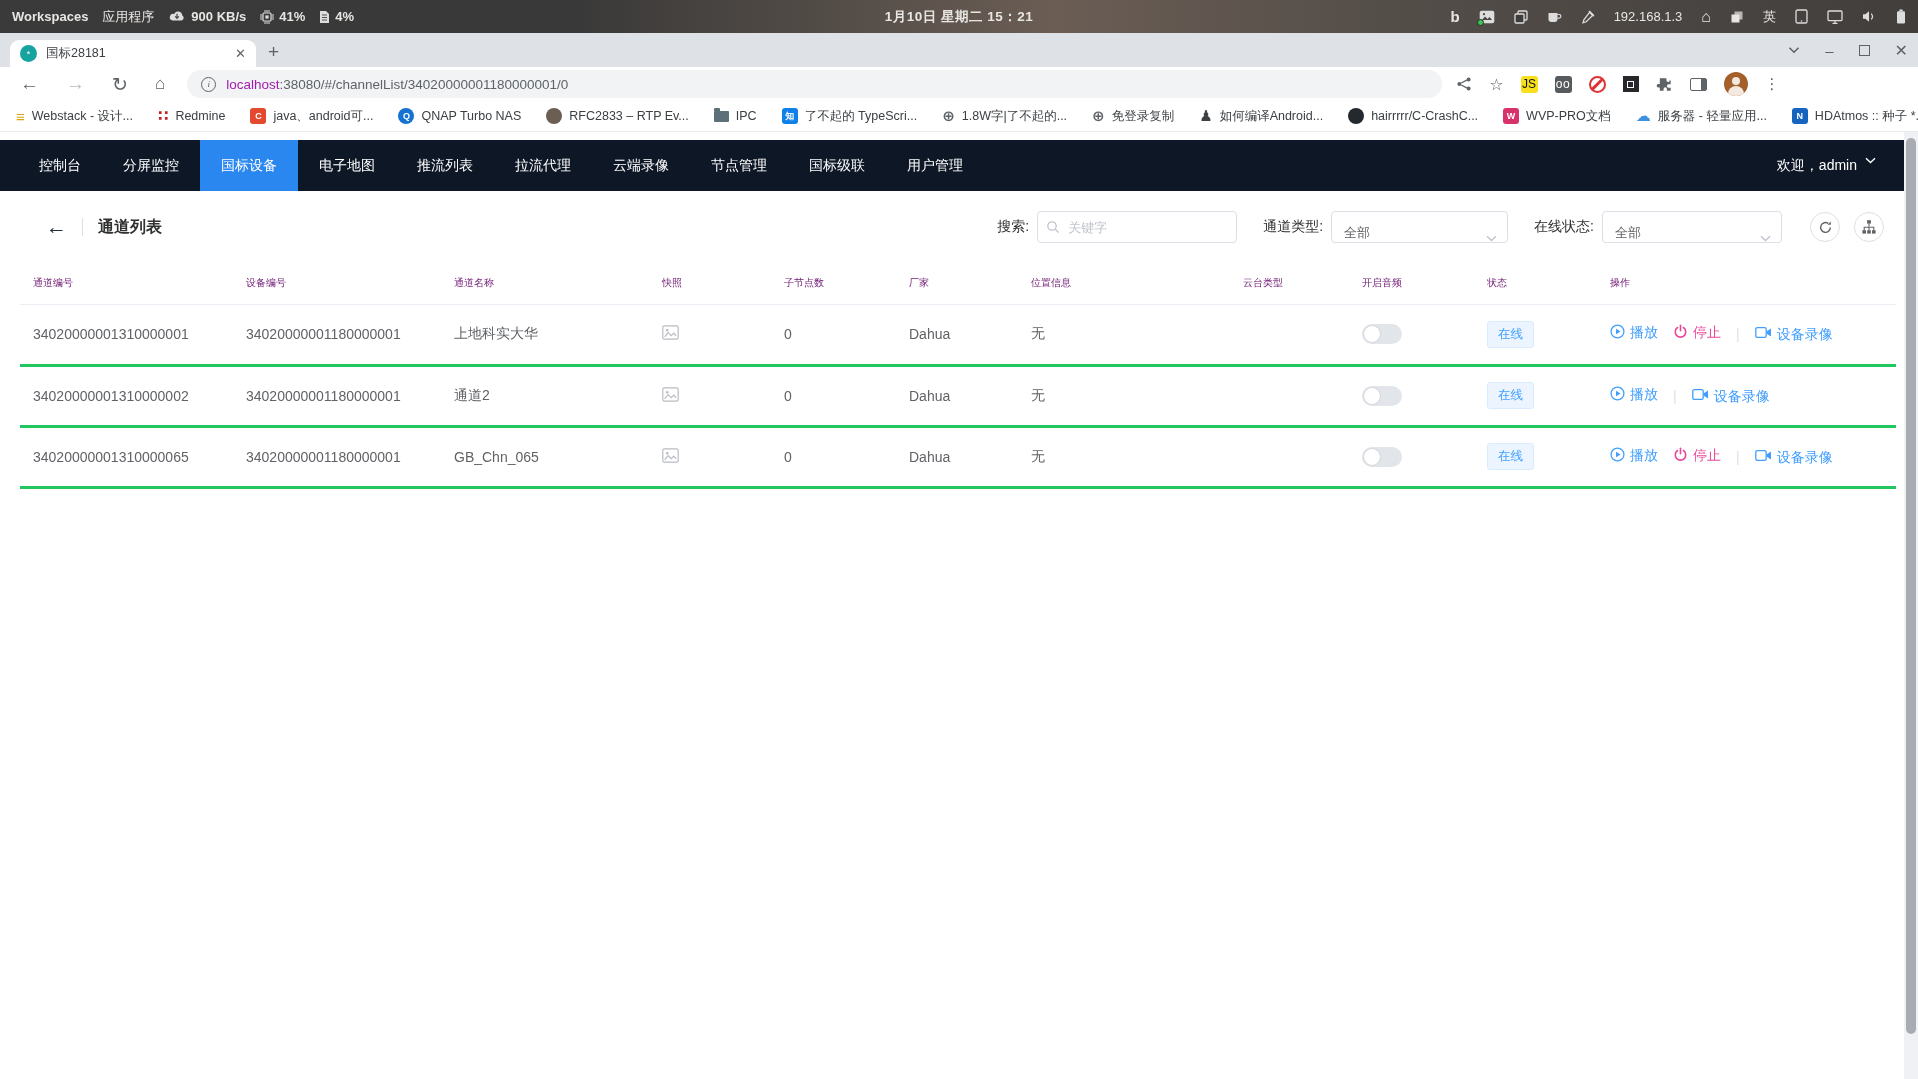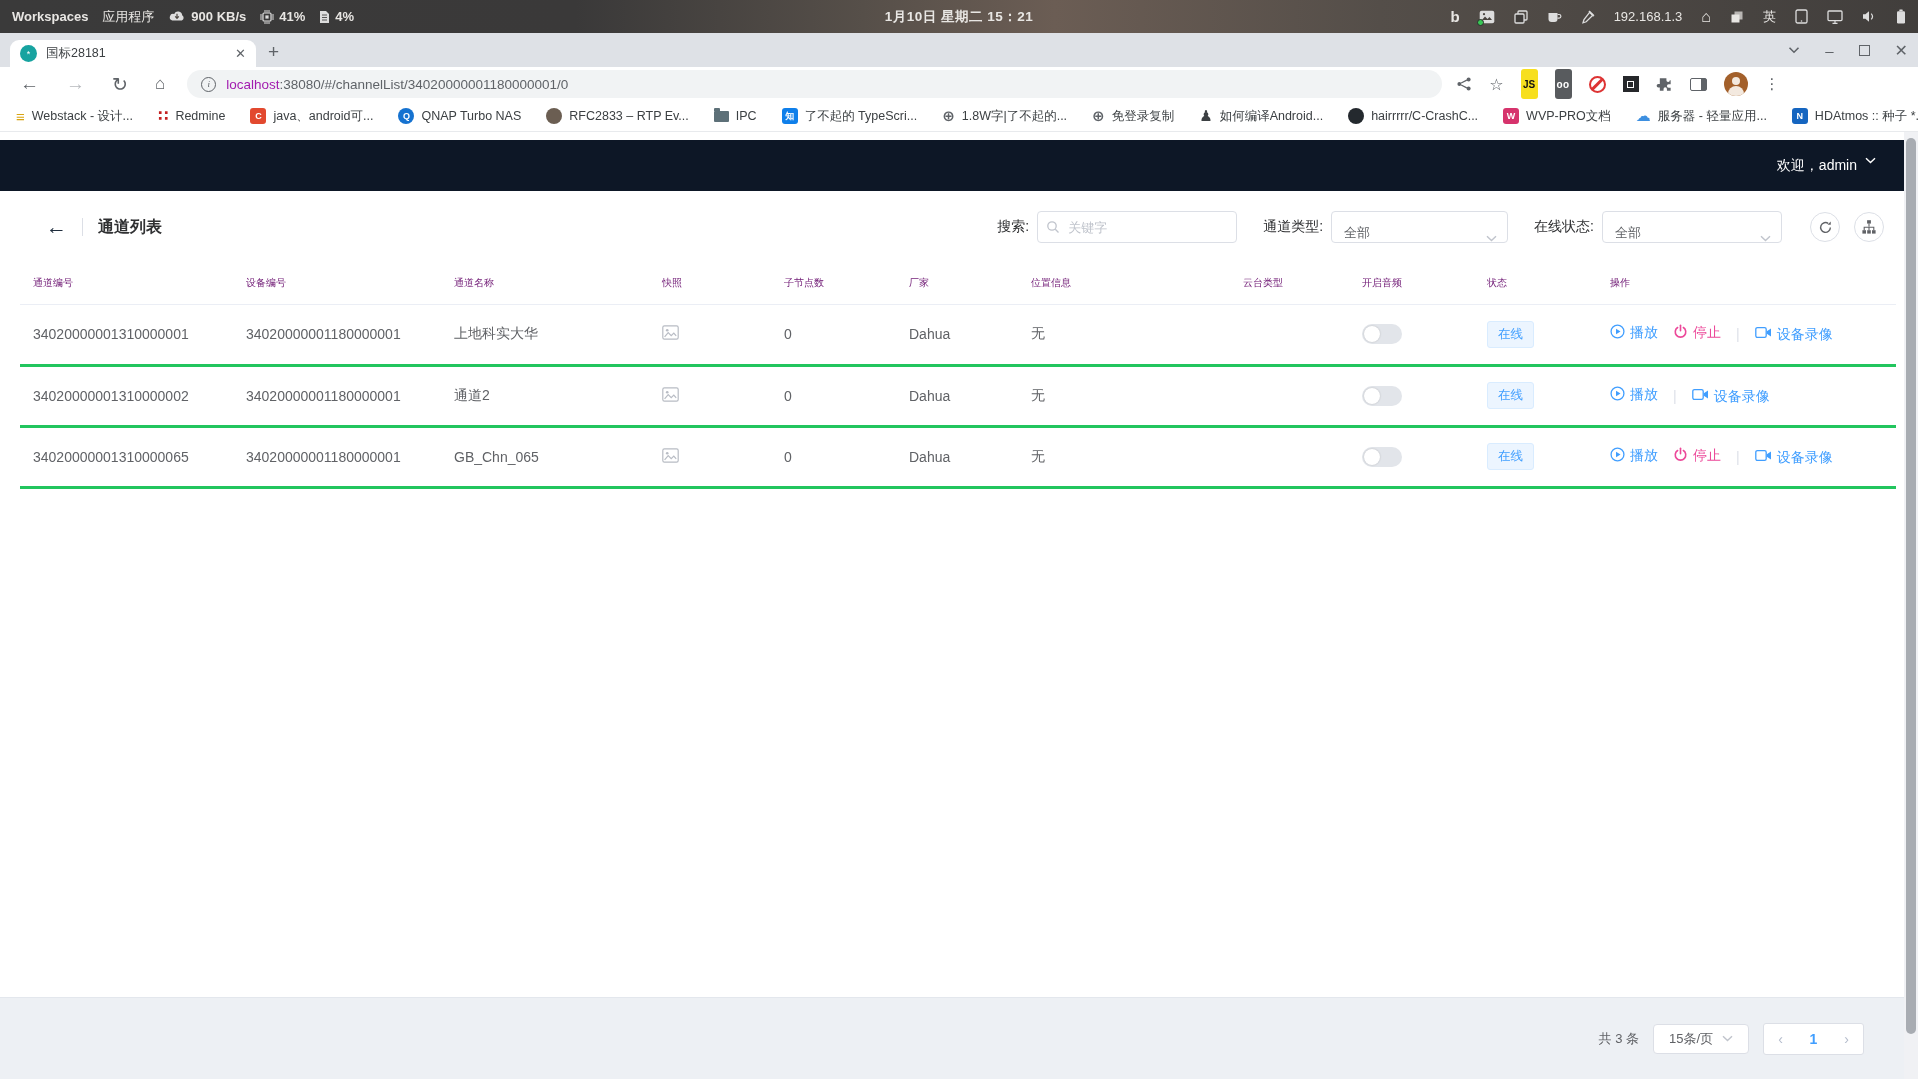--- a/index.html
+++ b/index.html
@@ -32,21 +32,21 @@
   .maxbox{width:11px;height:11px;border:1.4px solid #5f6368}
 
   
   .ctoolbar{position:absolute;top:67px;left:0;width:1918px;height:34px;background:#fff;display:flex;align-items:center}
   .navbtns{display:flex;align-items:center;gap:27px;padding-left:20px;font-size:19px;color:#5f6368}
   .navbtns .dis{color:#b6b9bd}
   .urlpill{height:28px;width:1255px;margin-left:22px;background:#f1f3f4;border-radius:14px;display:flex;align-items:center;gap:10px;padding:0 14px;font-size:13.5px;color:#5f6368}
   .urlpill .host{color:#a21caf}
   .info-circ{width:15px;height:15px;border:1.3px solid #5f6368;border-radius:50%;font-size:9px;color:#5f6368;display:inline-flex;align-items:center;justify-content:center;font-style:italic;font-family:"Liberation Serif",serif}
   .ext{margin-left:14px;display:flex;align-items:center;gap:17px;padding-right:10px}
-  .badge{width:17px;height:30px;border-radius:3px;display:inline-flex;align-items:center;justify-content:center;font-size:10px;font-weight:bold}
+  .badge{width:17px;height:17px;border-radius:3px;display:inline-flex;align-items:center;justify-content:center;font-size:12px;font-weight:normal}
   .js{background:#f7df1e;color:#111}
   .oo{background:#585b5e;color:#fff;letter-spacing:.5px}
   .blocked{position:relative;width:17px;height:17px;border-radius:50%;border:2.5px solid #d33;display:inline-block}
   .blocked::after{content:"";position:absolute;left:-1px;top:5px;width:14px;height:2.5px;background:#d33;transform:rotate(-45deg)}
   .darksq{width:16px;height:16px;background:#26282b;display:inline-flex;align-items:center;justify-content:center}
   .darksq i{width:7px;height:7px;border:1.5px solid #fff;display:block}
   .panelic{width:17px;height:13px;border:1.6px solid #5f6368;border-radius:2px;position:relative}
   .panelic::after{content:"";position:absolute;right:0;top:0;width:5px;height:100%;background:#5f6368}
   .avatar{width:24px;height:24px;border-radius:50%;background:#a3602b;position:relative;overflow:hidden}
   .avatar::before{content:"";position:absolute;left:8px;top:5px;width:8px;height:8px;border-radius:50%;background:#f3e9df}
@@ -326,20 +326,32 @@
           <span class="bm-b" style="background: rgb(21, 101, 192); color: rgb(255, 255, 255);">N</span>
           <span>HDAtmos :: 种子 *...</span>
         </span>
       </span>
 
   </div>
 
   <div class="viewport">
 
     <nav class="appnav">
+      <span id="nav-items" style="display:flex;align-items:center">
+          <div class="nav-item">控制台</div>
+          <div class="nav-item">分屏监控</div>
+          <div class="nav-item active">国标设备</div>
+          <div class="nav-item">电子地图</div>
+          <div class="nav-item">推流列表</div>
+          <div class="nav-item">拉流代理</div>
+          <div class="nav-item">云端录像</div>
+          <div class="nav-item">节点管理</div>
+          <div class="nav-item">国标级联</div>
+          <div class="nav-item">用户管理</div>
+        </span>
       <span class="nav-right">
         <span>欢迎，admin</span>
         <span class="i">
             <svg width="11" height="7" viewBox="0 0 11 7">
               <path d="M1 1.2l4.5 4.4L10 1.2" fill="none" stroke="#fff" stroke-width="1.4"></path>
             </svg>
           </span>
       </span>
     </nav>
 
@@ -545,35 +557,19 @@
                     <rect x="0.8" y="1.6" width="10.4" height="9.8" rx="1.6" fill="none" stroke="currentColor" stroke-width="1.3"></rect>
                     <path d="M11.8 5.2L16 2.4v8.2l-4.2-2.8z" fill="currentColor"></path>
                   </svg>
                 </span>
                 <span>设备录像</span>
               </span></td>
           </tr>
         </tbody>
     </table>
 
-    <div class="pfooter">
-      <span>共 3 条</span>
-      <span class="psize">
-        <span>15条/页</span>
-        <span class="i">
-            <svg width="11" height="7" viewBox="0 0 11 7">
-              <path d="M1 1.2l4.5 4.4L10 1.2" fill="none" stroke="#c0c4cc" stroke-width="1.4"></path>
-            </svg>
-          </span>
-      </span>
-      <span class="pager">
-        <span>‹</span>
-        <span class="cur">1</span>
-        <span>›</span>
-      </span>
-    </div>
 
     <div class="scrollbar">
       <div class="thumb"></div>
     </div>
   </div>
 
 </div>
 
 </body></html>

